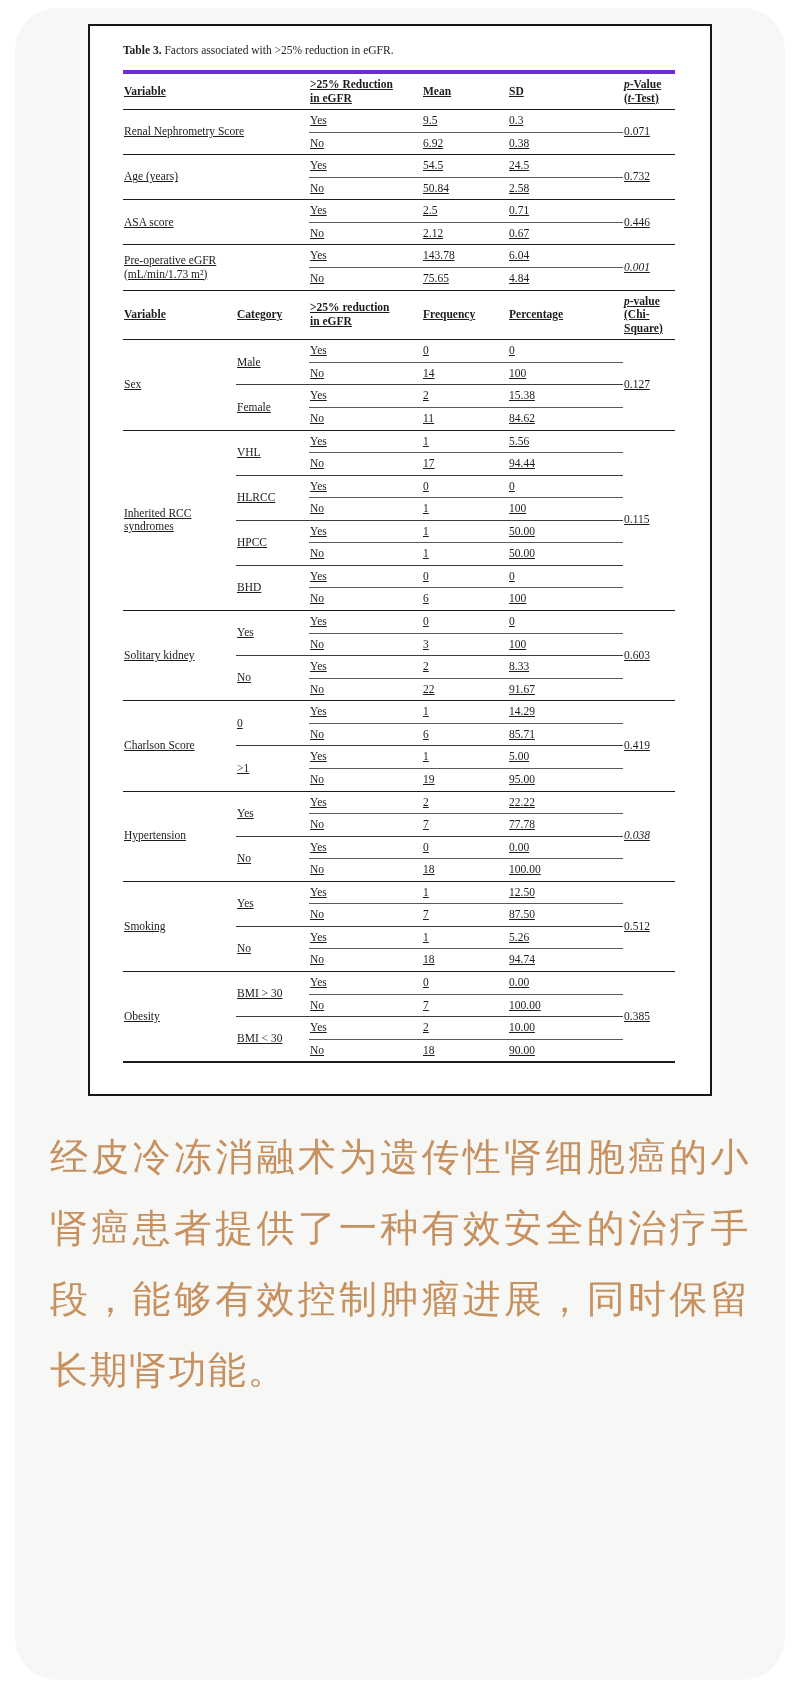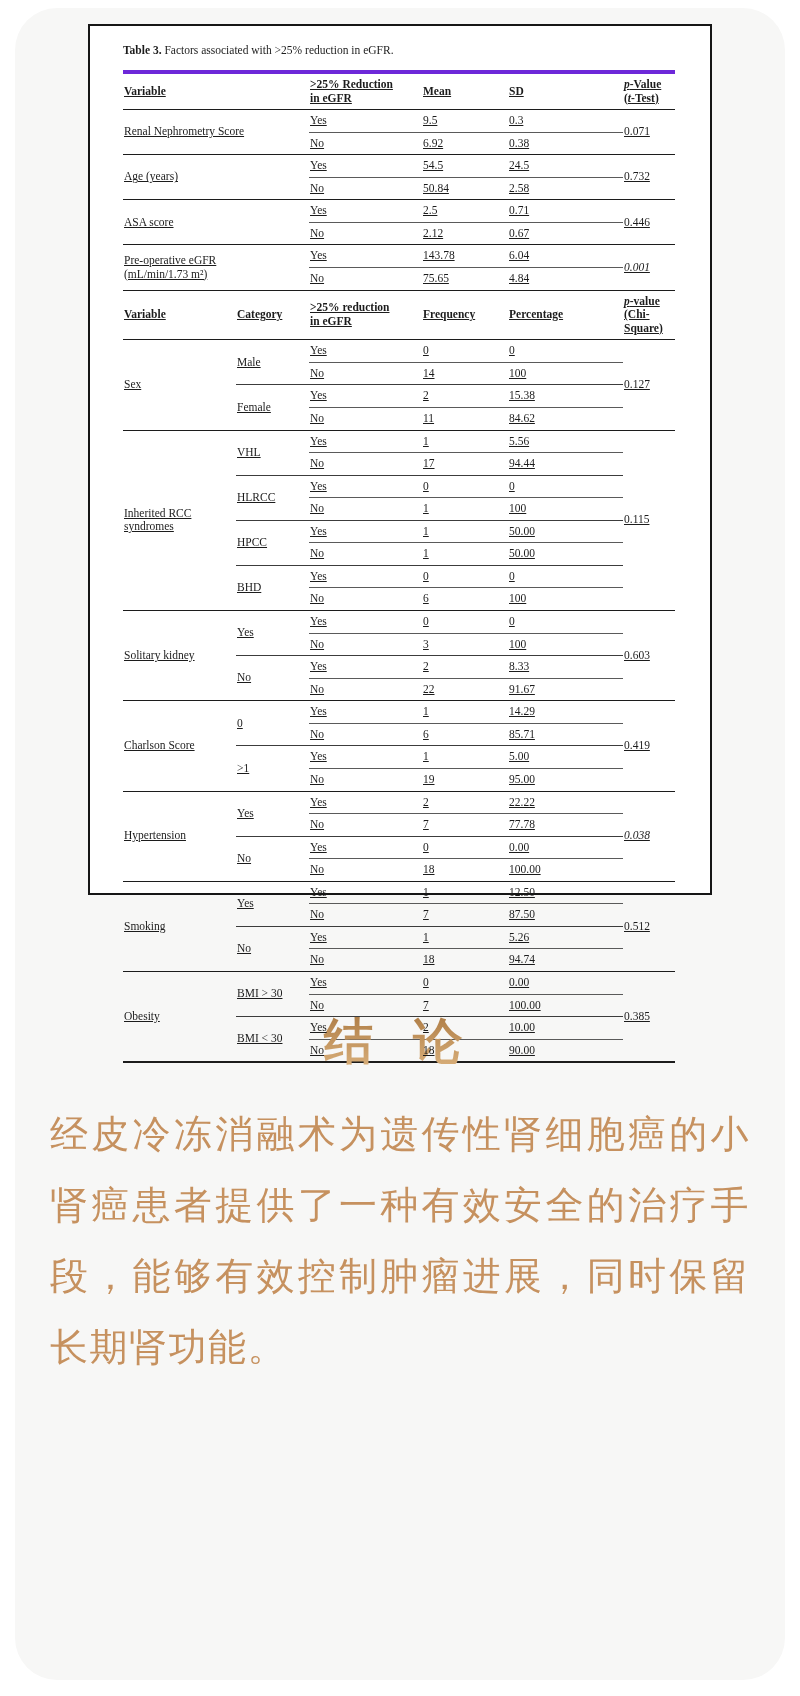--- a/index.html
+++ b/index.html
@@ -11,21 +11,21 @@
   .page-card{
     position:absolute;left:15px;right:15px;top:8px;bottom:16px;
     background:#f7f7f6;border-radius:42px;overflow:hidden;
   }
   .main-title{
     margin-top:26px;text-align:center;
     font-size:35px;font-weight:700;letter-spacing:1px;color:#c0885a;
     line-height:44px;
   }
   .table-card{
-    box-sizing:border-box;width:624px;height:871px;
+    box-sizing:border-box;width:624px;height:1072px;
     margin:16px auto 0;background:#ffffff;border:2px solid #161616;
     padding:15px 33px 0 33px;
   }
   .table-caption{
     font-family:"Liberation Serif",serif;font-size:11.5px;color:#1c1c1c;
     margin:2px 0 12px 0;line-height:1.3;
   }
   .table-caption .cap-label{font-weight:bold;}
   #main-table{
     width:552px;border-collapse:collapse;table-layout:fixed;
@@ -354,17 +354,16 @@
           </tr>
           <tr>
             <td class="sub">No</td>
             <td class="sub">18</td>
             <td class="sub">90.00</td>
           </tr>
         </tbody>
       </table>
   </div>
 
-  <div class="conclusion-title">结 论</div>
 
   <div class="conclusion-text">经皮冷冻消融术为遗传性肾细胞癌的小肾癌患者提供了一种有效安全的治疗手段，能够有效控制肿瘤进展，同时保留长期肾功能。</div>
 
 </div>
 
 </body></html>

